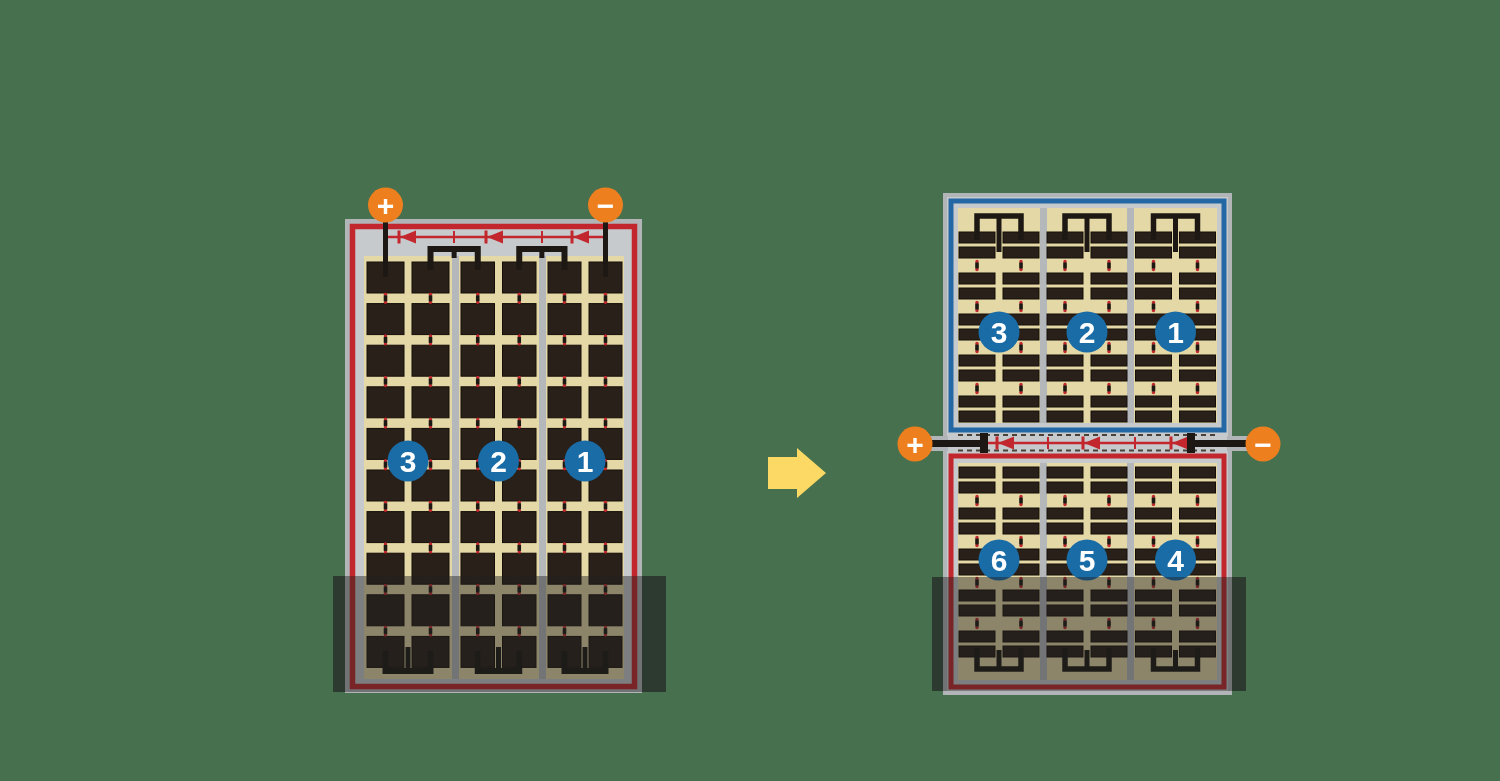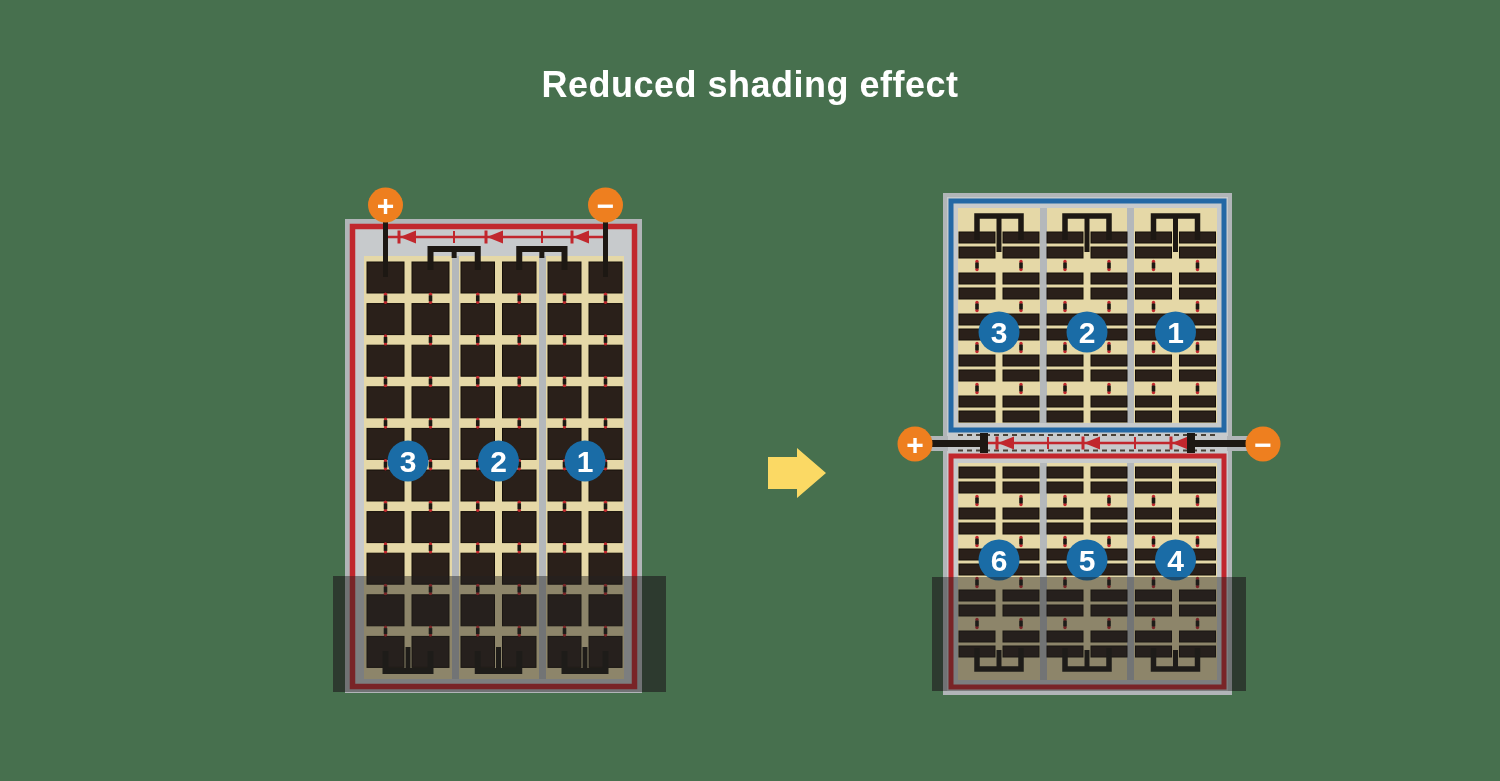--- a/index.html
+++ b/index.html
@@ -8,21 +8,20 @@
          font-family:"Liberation Sans","DejaVu Sans",sans-serif;font-weight:bold;
          font-size:36px;letter-spacing:.5px}
   svg.diagram{position:absolute;left:0;top:0;width:1500px;height:781px}
   svg text{font-family:"Liberation Sans","DejaVu Sans",sans-serif;font-weight:bold;
            text-anchor:middle;dominant-baseline:central}
 </style>
 </head>
 <body>
 
 <div class="canvas" style="background: rgb(71, 112, 78);">
-  <div class="title" style="color: rgb(255, 255, 255);">Reduced shading effect</div>
   <svg class="diagram" viewBox="0 0 1500 781">
     <g id="left-panel">
         <rect x="345" y="219" width="297" height="474" fill="#b1b5b8"></rect>
         <rect x="350" y="224" width="287" height="465" fill="#c7cacc"></rect>
         <rect x="364" y="256" width="260" height="423" fill="#e5d8a7"></rect>
         <rect x="452" y="256" width="7" height="423" fill="#b4b8bb"></rect>
         <rect x="539" y="256" width="7" height="423" fill="#b4b8bb"></rect>
         <g>
           <rect x="367" y="262" width="37" height="31" fill="#2a201a" stroke="#140e08" stroke-width="1"></rect>
           <rect x="412" y="262" width="37" height="31" fill="#2a201a" stroke="#140e08" stroke-width="1"></rect>

